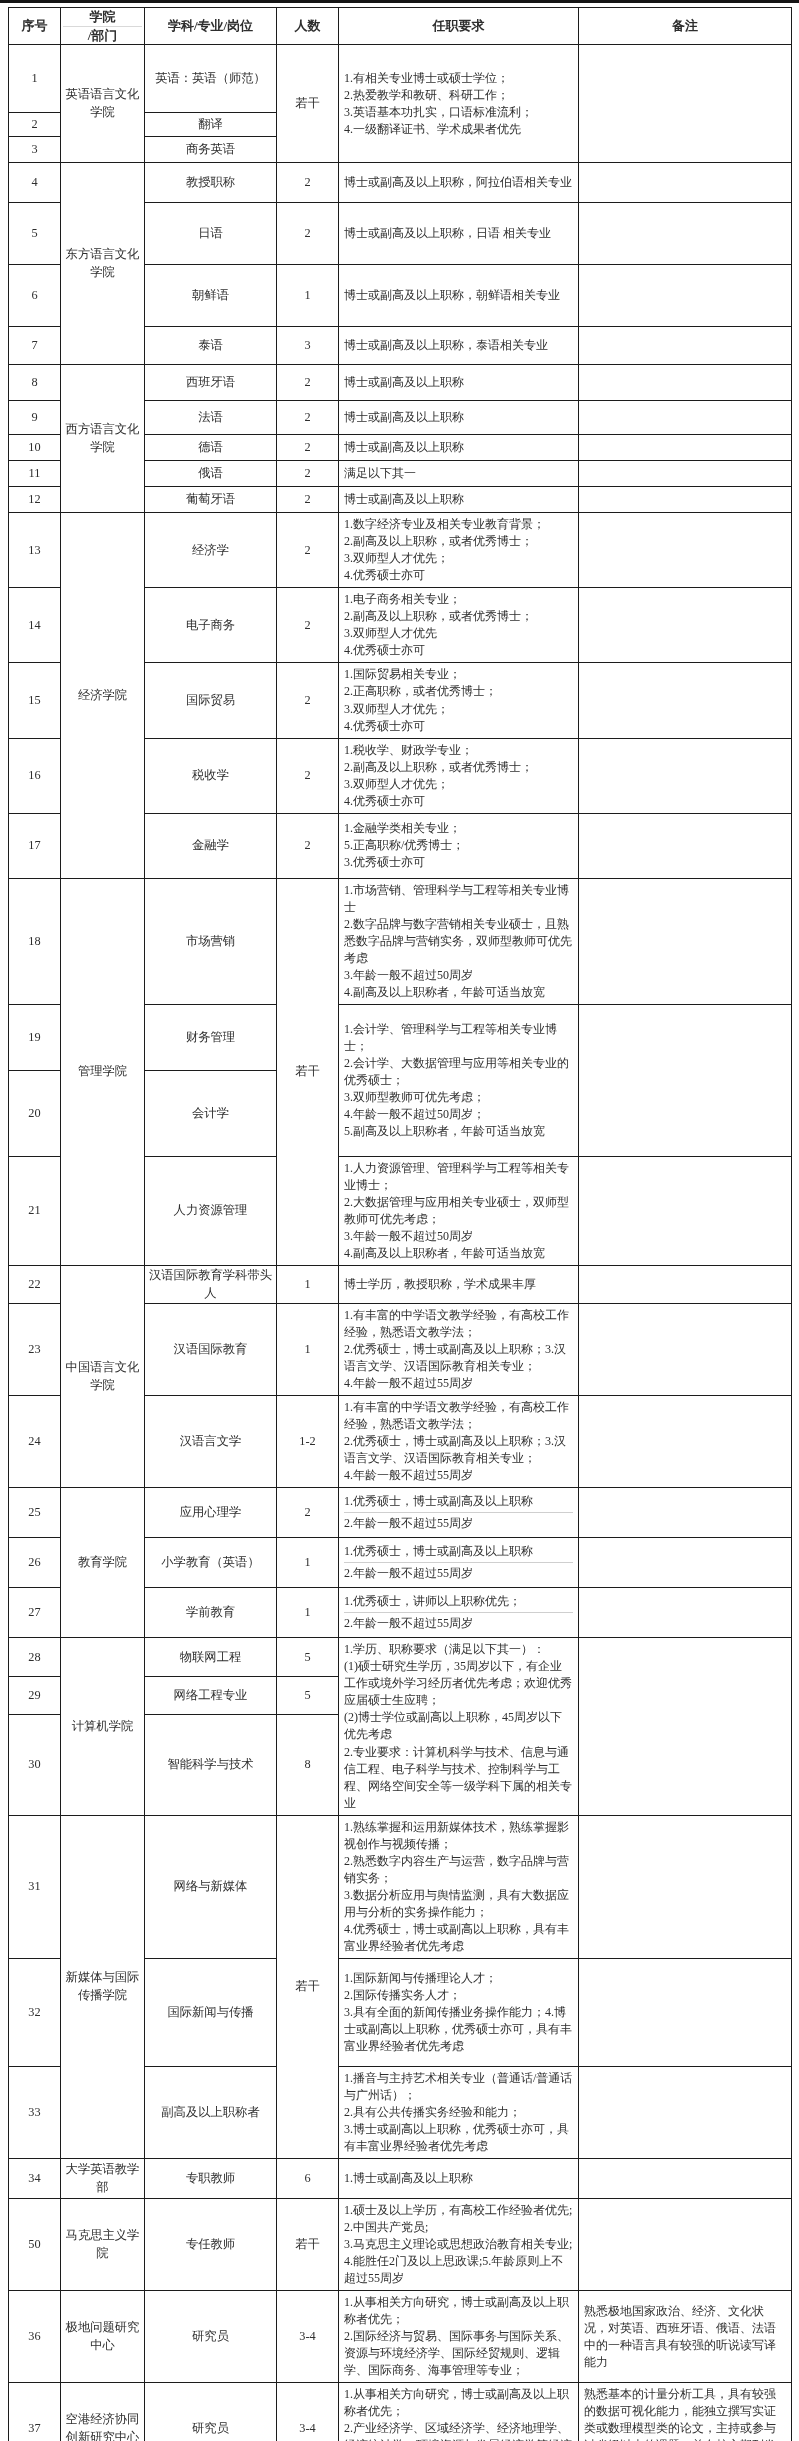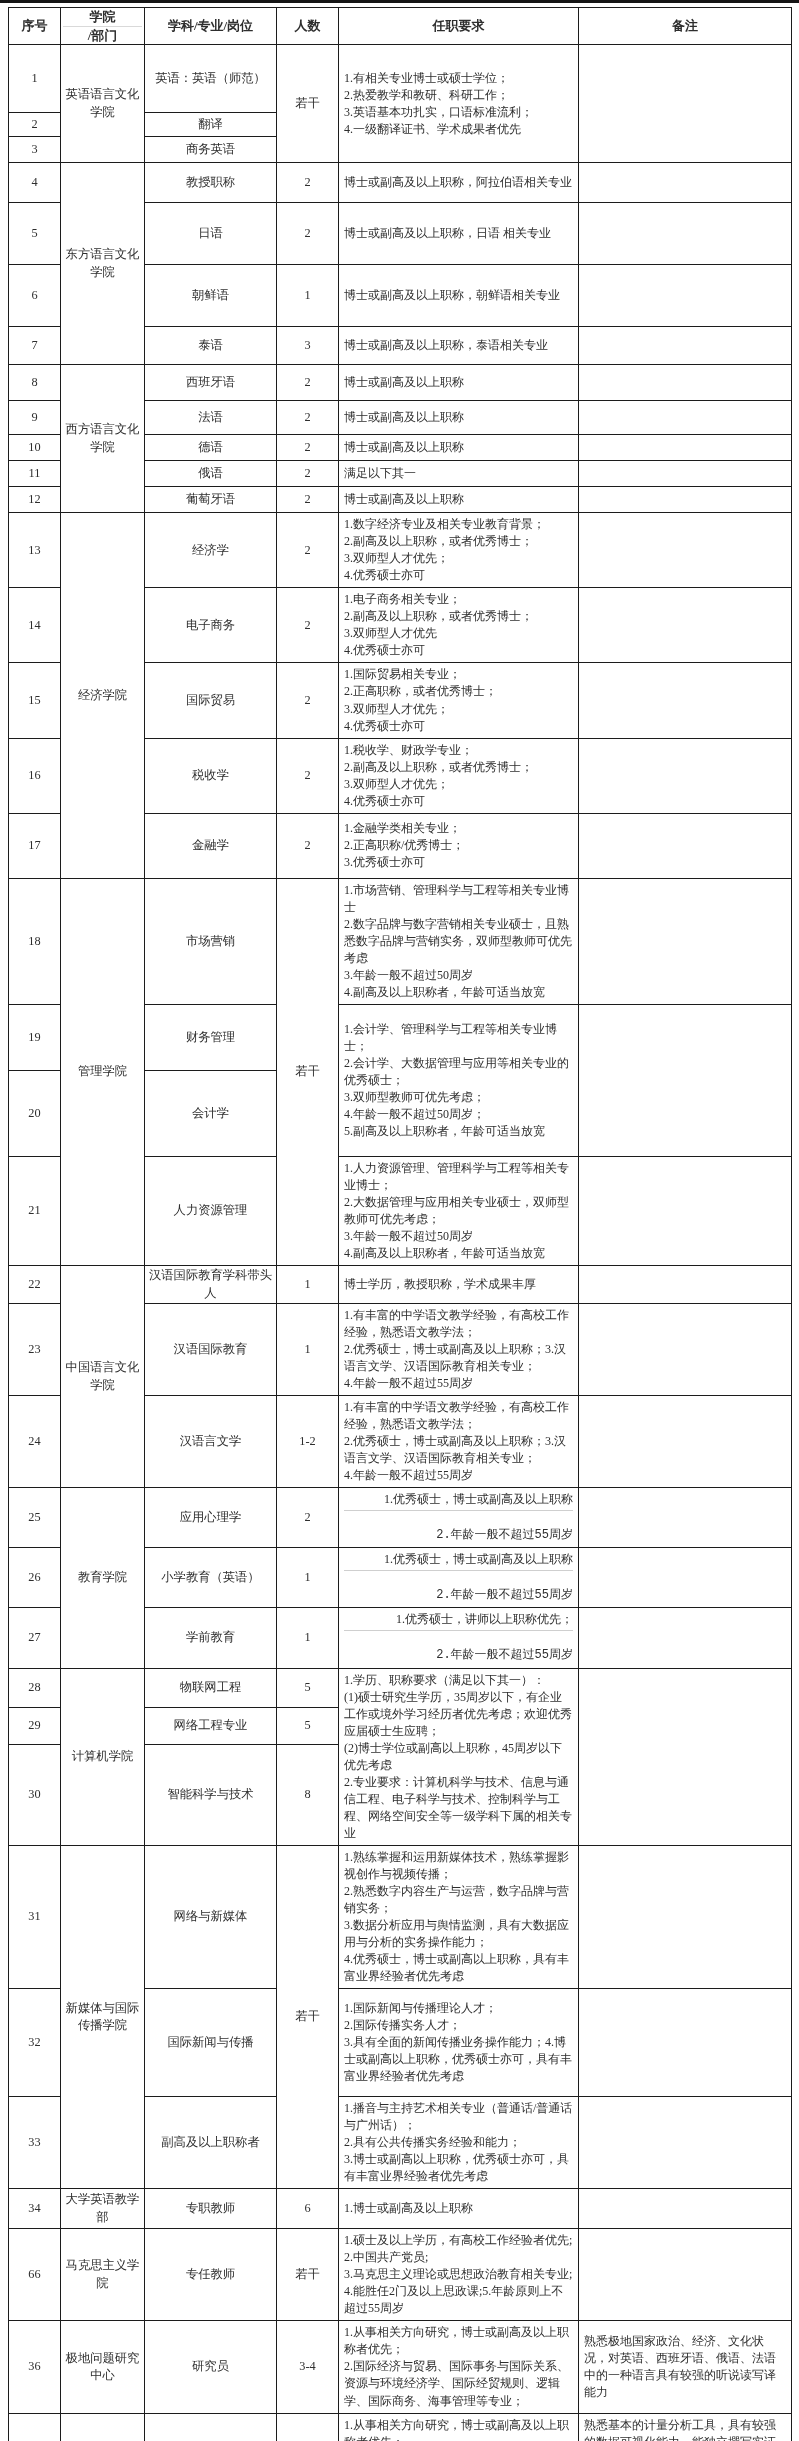--- a/index.html
+++ b/index.html
@@ -5,22 +5,22 @@
   html,body{margin:0;padding:0;background:#ffffff;}
   .page{width:799px;min-height:2441px;background:#fff;font-family:"Liberation Serif","DejaVu Serif",serif;color:#2e2e2e;}
   .top-rule{width:799px;height:3px;background:#151515;}
   table.recruit{border-collapse:collapse;table-layout:fixed;margin:4px 0 0 8px;width:783px;}
   table.recruit td,table.recruit th{border:1.6px solid #1c1c1c;vertical-align:middle;overflow:hidden;box-sizing:border-box;}
   th{font-size:13px;font-weight:bold;height:30px;text-align:center;padding:1px 2px;line-height:1.2;}
   .hdr-lines div+div{border-top:1px solid #d9d9d9;margin-top:1px;padding-top:1px;}
   td{font-size:12px;line-height:1.42;}
   td.col-no,td.col-college,td.col-major,td.col-count{text-align:center;padding:1px 3px;font-size:12.3px;}
   td.col-requirements,td.col-remark{text-align:left;padding:3px 5px;white-space:pre-wrap;font-size:12px;}
-  td.seplines{white-space:normal;text-align:right;}
-  td.seplines div+div{border-top:1px solid #cfcfcf;margin-top:2px;padding-top:16px;font-family:Liberation Mono, monospace;}
+  td.seplines{white-space:normal;}
+  td.seplines div+div{border-top:1px solid #cfcfcf;margin-top:2px;padding-top:2px;}
 </style>
 </head>
 <body>
 
 <div class="page">
   <div class="top-rule"></div>
   <table class="recruit">
     <colgroup>
         <col style="width: 52px;">
         <col style="width: 84px;">
@@ -166,21 +166,21 @@
 2.副高及以上职称，或者优秀博士；
 3.双师型人才优先；
 4.优秀硕士亦可</td>
           <td class="col-remark"></td>
         </tr>
         <tr style="height: 65px;">
           <td class="col-no">17</td>
           <td class="col-major">金融学</td>
           <td class="col-count">2</td>
           <td class="col-requirements">1.金融学类相关专业；
-2.正高职称/优秀博士；
+5.正高职称/优秀博士；
 3.优秀硕士亦可</td>
           <td class="col-remark"></td>
         </tr>
         <tr style="height: 105px;">
           <td class="col-no">18</td>
           <td rowspan="4" class="col-college">管理学院</td>
           <td class="col-major">市场营销</td>
           <td rowspan="4" class="col-count">若干</td>
           <td class="col-requirements">1.市场营销、管理科学与工程等相关专业博士
 2.数字品牌与数字营销相关专业硕士，且熟悉数字品牌与营销实务，双师型教师可优先考虑
@@ -318,21 +318,21 @@
         </tr>
         <tr style="height: 40px;">
           <td class="col-no">34</td>
           <td class="col-college">大学英语教学部</td>
           <td class="col-major">专职教师</td>
           <td class="col-count">6</td>
           <td class="col-requirements">1.博士或副高及以上职称</td>
           <td class="col-remark"></td>
         </tr>
         <tr style="height: 92px;">
-          <td class="col-no">66</td>
+          <td class="col-no">50</td>
           <td class="col-college">马克思主义学院</td>
           <td class="col-major">专任教师</td>
           <td class="col-count">若干</td>
           <td class="col-requirements">1.硕士及以上学历，有高校工作经验者优先;
 2.中国共产党员;
 3.马克思主义理论或思想政治教育相关专业;
 4.能胜任2门及以上思政课;5.年龄原则上不超过55周岁</td>
           <td class="col-remark"></td>
         </tr>
         <tr style="height: 86px;">

